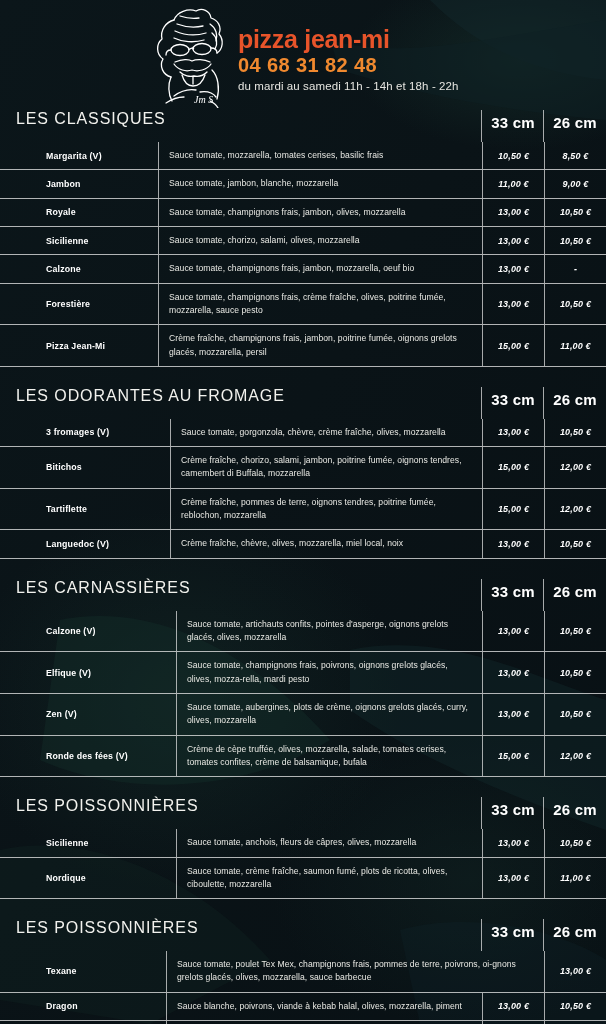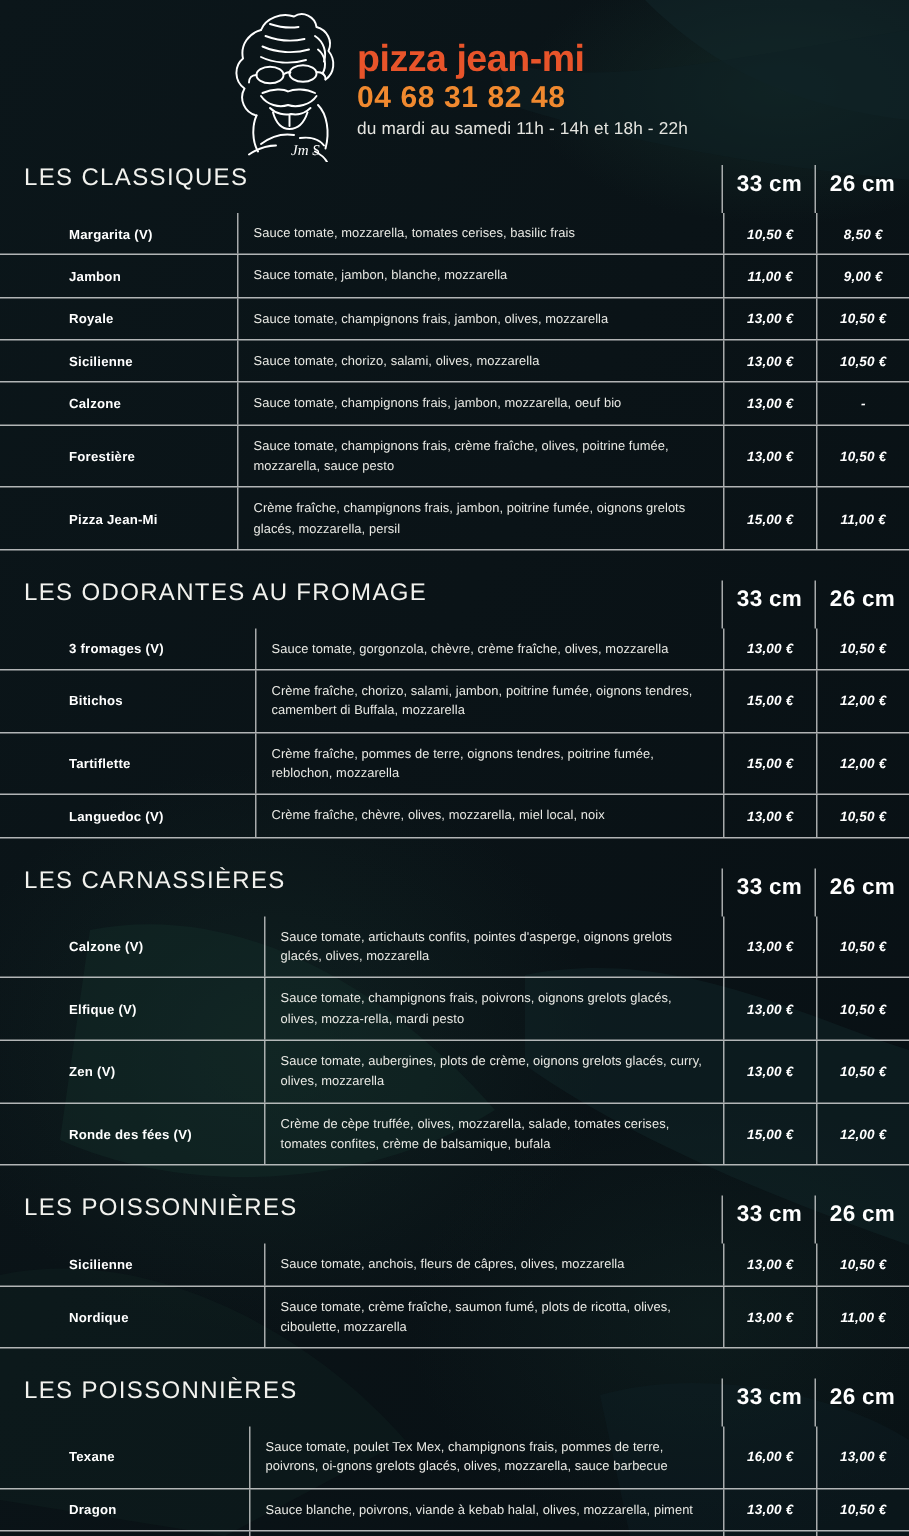--- a/index.html
+++ b/index.html
@@ -389,21 +389,20 @@
             <div class="size-head">33 cm</div>
             <div class="size-head">26 cm</div>
           </div>
           <div class="vrule" style="right: 124px; top: 2px; height: 32px;"></div>
           <div class="vrule" style="right: 62px; top: 2px; height: 32px;"></div>
         </div>
         <div class="rows bordered-bottom">
           <div class="row">
             <div class="cell-name" style="flex-basis: 136px; width: 136px;">Texane</div>
             <div class="cell-desc">Sauce tomate, poulet Tex Mex, champignons frais, pommes de terre, poivrons, oi-gnons grelots glacés, olives, mozzarella, sauce barbecue</div>
-            <div class="cell-price">16,00 €</div>
             <div class="cell-price">13,00 €</div>
           </div>
           <div class="row">
             <div class="cell-name" style="flex-basis: 136px; width: 136px;">Dragon</div>
             <div class="cell-desc">Sauce blanche, poivrons, viande à kebab halal, olives, mozzarella, piment</div>
             <div class="cell-price">13,00 €</div>
             <div class="cell-price">10,50 €</div>
           </div>
           <div class="row">
             <div class="cell-name" style="flex-basis: 136px; width: 136px;">Beyrouthine</div>

